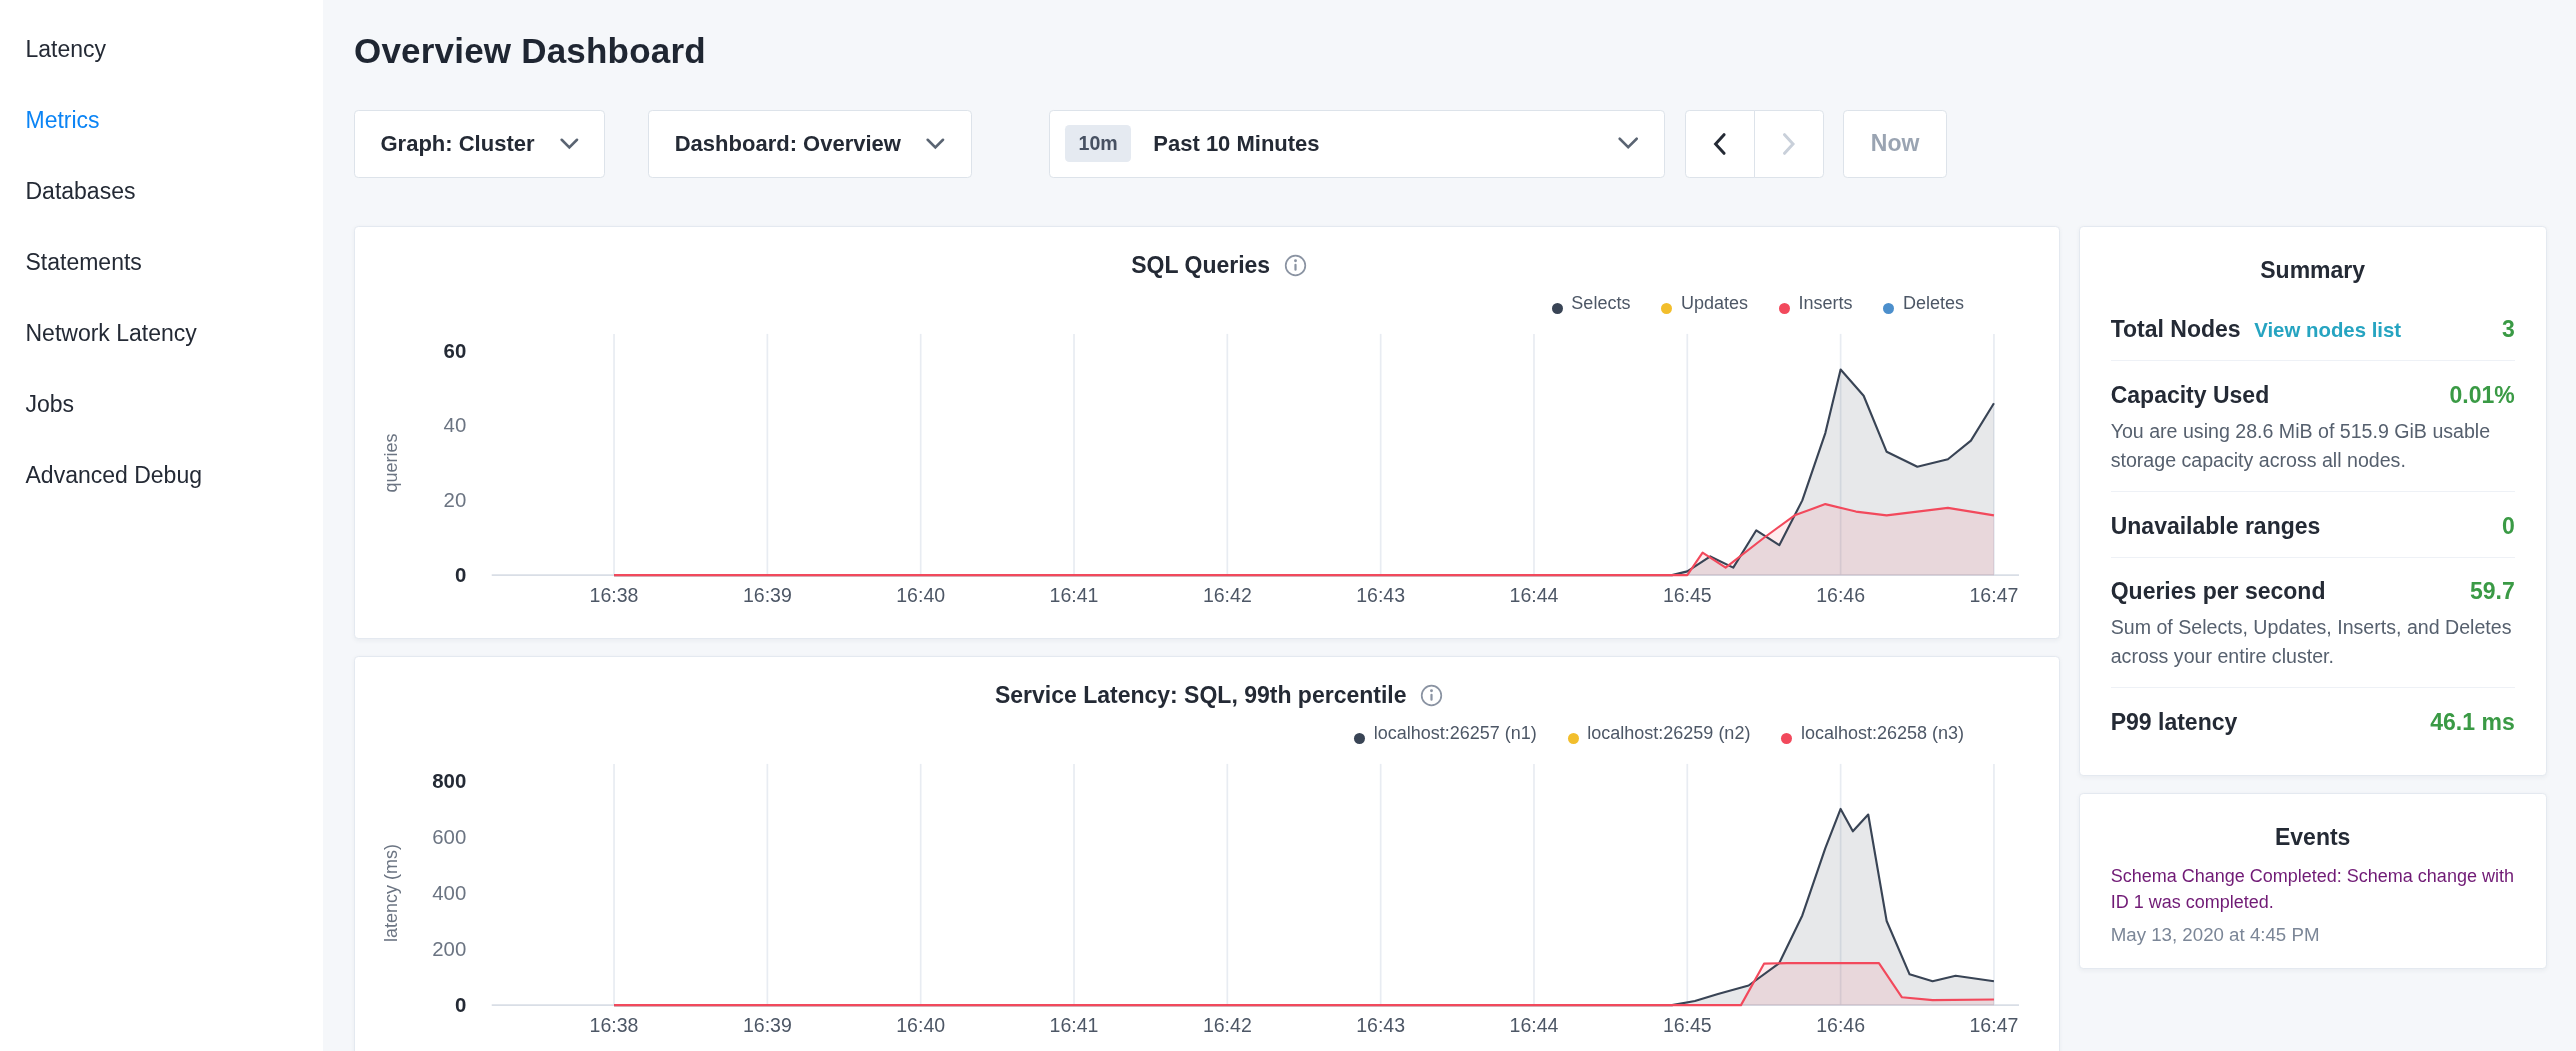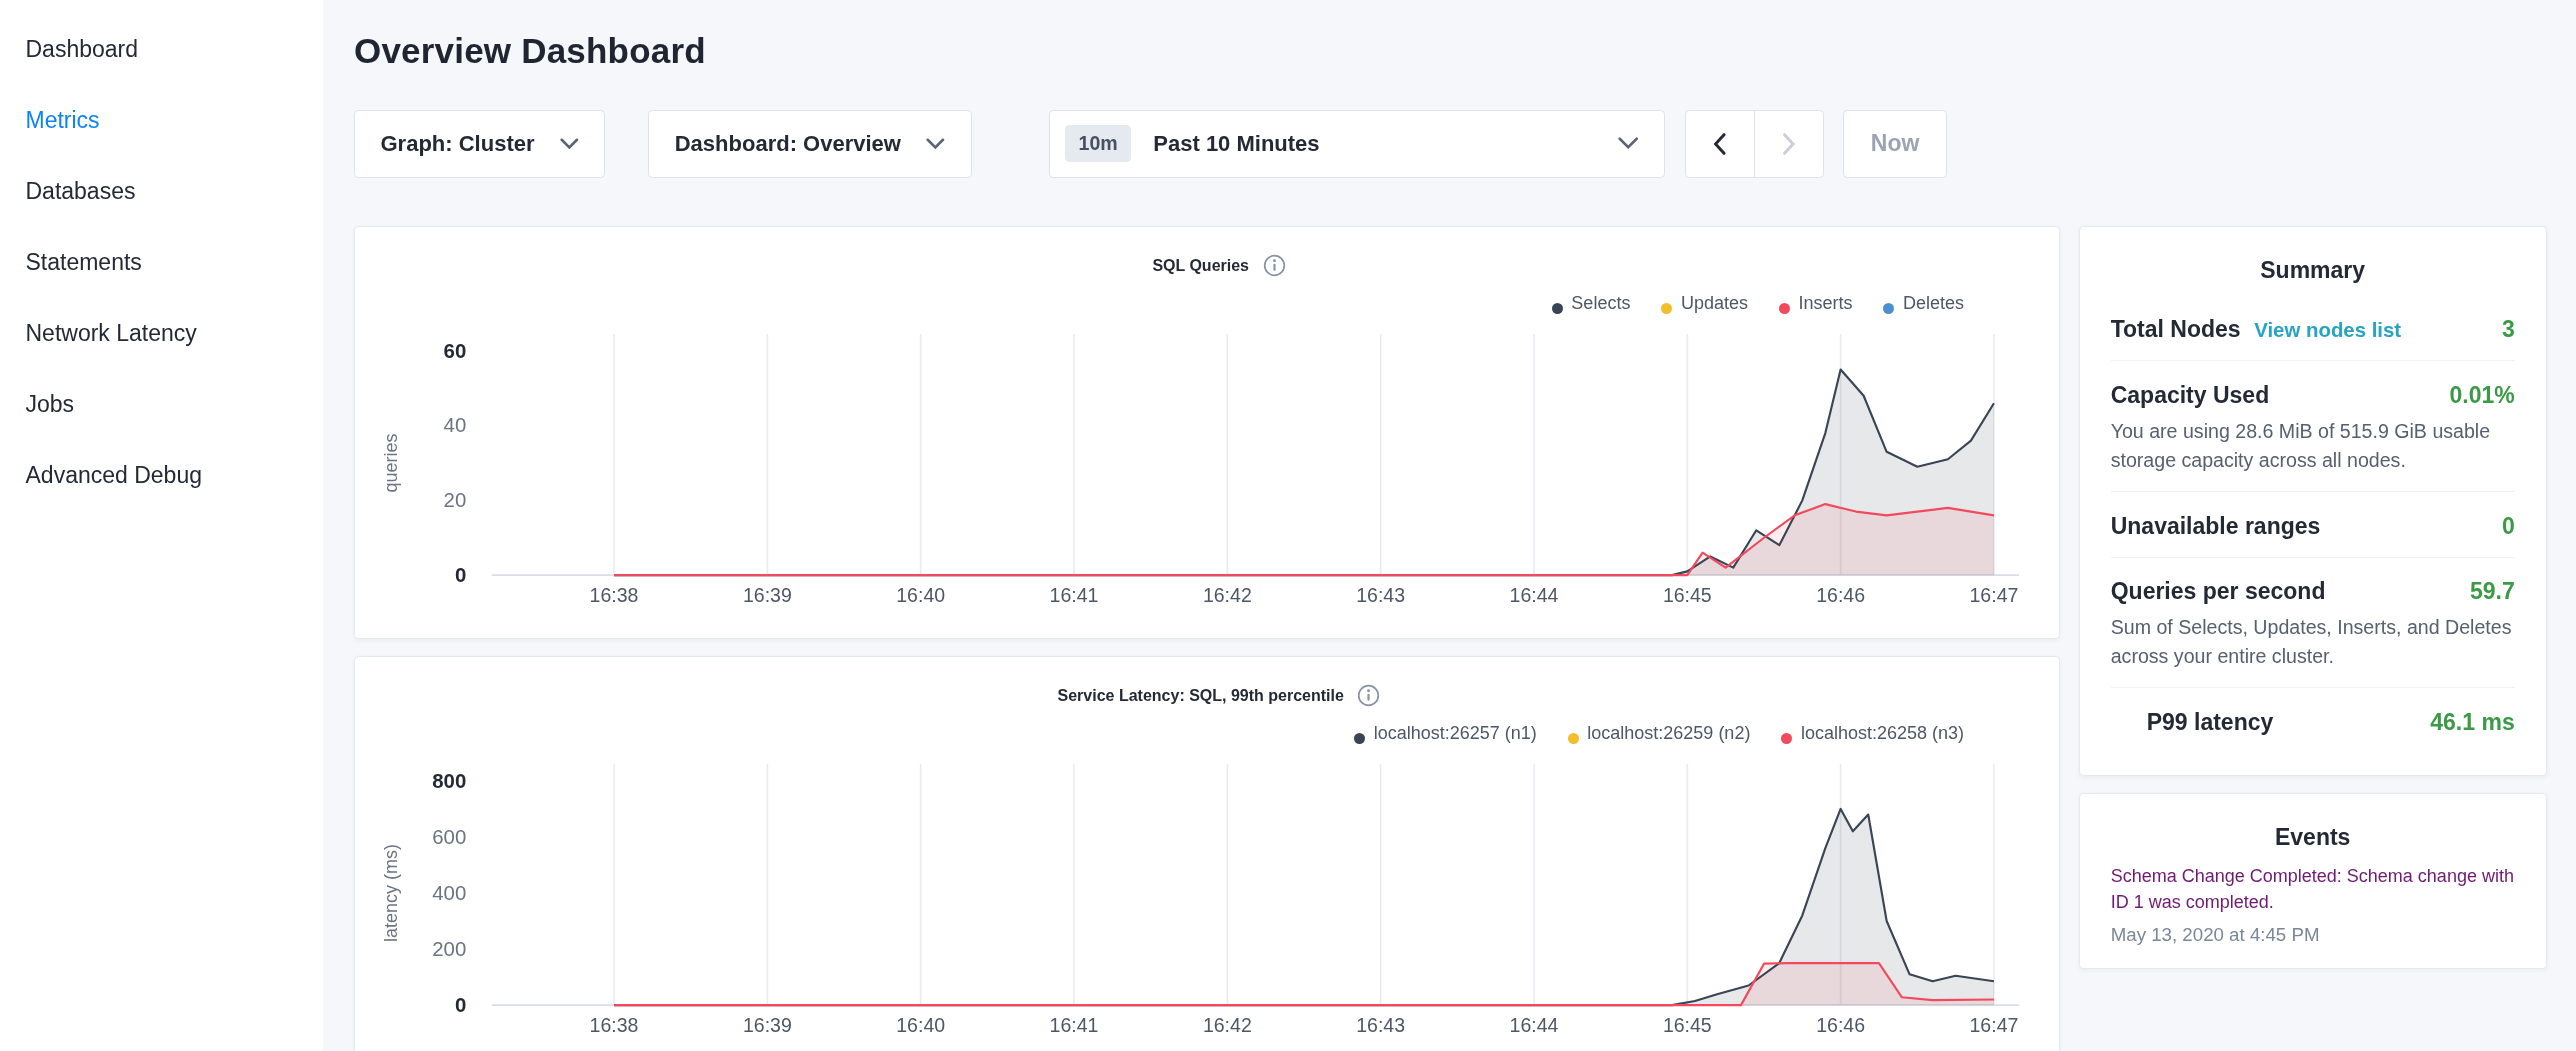--- a/index.html
+++ b/index.html
@@ -59,21 +59,21 @@
   .content-row { display:flex; align-items:flex-start; margin-top:48px; }
   .charts-col { width:1706px; flex-shrink:0; }
 
   .chart-card {
     background:#fff; border:0.9px solid #e4e9f0; border-radius:4.3px;
     box-shadow:0 1.7px 4.3px rgba(40,54,72,.05);
     height:413px; overflow:hidden; margin-bottom:17px;
   }
   .chart-title-row {
     display:flex; justify-content:center; align-items:center; gap:13.6px;
-    margin-top:22px; height:34px; font-size:16px; font-weight:700; color:#242a35;padding-left:24px;
+    margin-top:22px; height:34px; font-size:23px; font-weight:700; color:#242a35;padding-left:24px;
   }
   .legend-row {
     display:flex; justify-content:flex-end; align-items:center; gap:31px;
     height:25.5px; margin-top:8.5px; padding-right:95px;
   }
   .legend-item { display:flex; align-items:flex-end; gap:8.5px; font-size:18px; color:#4d5766; cursor:pointer; }
   .legend-dot { width:11px; height:11px; border-radius:50%; display:inline-block; }
   .chart-body { position:relative; margin-top:5.1px; }
   .axis-unit {
     position:absolute; left:36px; top:141px; white-space:nowrap;
@@ -83,39 +83,39 @@
 
   
   .right-col { width:468px; margin-left:18.7px; flex-shrink:0; }
   .panel {
     background:#fff; border:0.9px solid #e4e9f0; border-radius:4.3px;
     box-shadow:0 1.7px 4.3px rgba(40,54,72,.05);
     padding:25.5px 31px 22px; margin-bottom:17px;
   }
   .panel-title { text-align:center; font-size:23px; font-weight:700; margin:5px 0 12px; color:#242a35; }
   .summary-section { padding:20.4px 0 17px; border-bottom:0.9px solid #eef1f6; }
-  .summary-section:last-child { border-bottom:none;margin-left:36px; }
+  .summary-section:last-child { border-bottom:none; }
   .summary-head { display:flex; align-items:baseline; }
   .summary-label { font-size:23px; font-weight:700; color:#242a35; }
   .summary-link { font-size:20.4px; font-weight:600; color:#26a4c1; margin-left:13.6px; cursor:pointer; text-decoration:none; }
   .summary-value { margin-left:auto; font-size:23px; font-weight:700; color:#3a9a45; }
   .summary-desc { font-size:19.6px; color:#56606e; line-height:1.45; margin-top:8.5px; }
 
   .event-msg { font-size:18px; color:#701a75; line-height:1.45; margin-top:6.8px; }
   .event-time { font-size:18.7px; color:#7b8697; margin-top:8.5px; }
 
   .icon { display:inline-flex; align-items:center; justify-content:center; }
 </style>
 </head>
 <body>
 
 <div class="app">
 
   <aside class="sidebar">
-    <a class="nav-item">Dashboard</a>
+    <a class="nav-item">Latency</a>
     <a class="nav-item active">Metrics</a>
     <a class="nav-item">Databases</a>
     <a class="nav-item">Statements</a>
     <a class="nav-item">Network Latency</a>
     <a class="nav-item">Jobs</a>
     <a class="nav-item">Advanced Debug</a>
   </aside>
 
   <main class="main">
 

